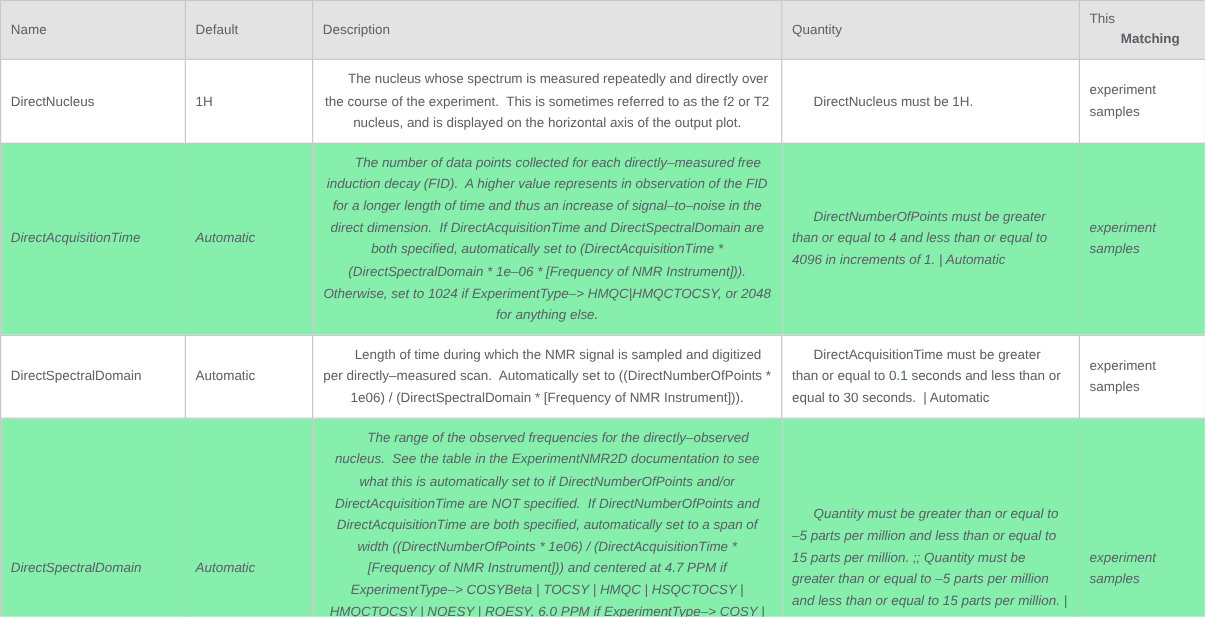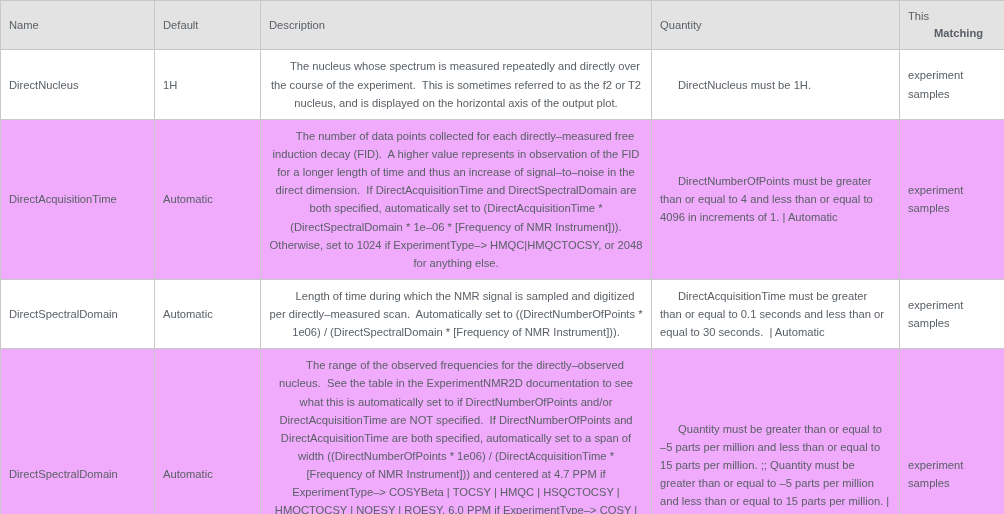--- a/index.html
+++ b/index.html
@@ -32,21 +32,21 @@
     font-weight: bold;
     font-size: 11.6px;
     color: #555b60;
     text-align: left;
     vertical-align: middle;
     height: 32px;
     padding-top: 8px;
     padding-bottom: 8px;
   }
   tbody tr.row-odd td { background: #ffffff; }
-  tbody tr.row-even td { background: #f0abfc; }
+  tbody tr.row-even td { background: #86efac; font-style: italic; }
 
   .col-name      { width: 154px; }
   .col-default   { width: 106px; }
   .col-desc      { width: 391px; }
   .col-pattern   { width: 248px; }
   .col-index     { width: 105px; }
 
   .cell-name, .cell-default { text-align: left; margin-left: 44px; }
   .cell-index { text-align: left; }
 

